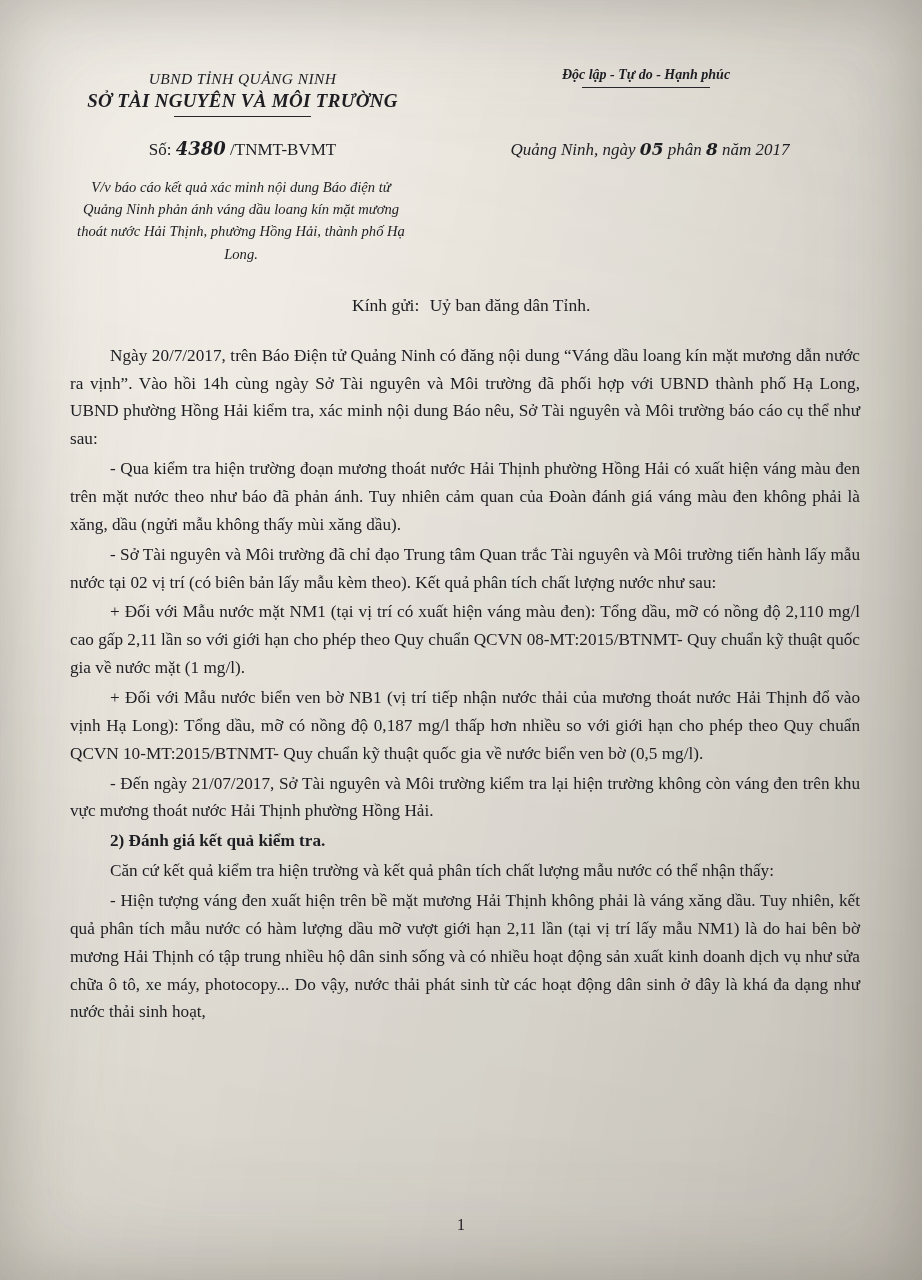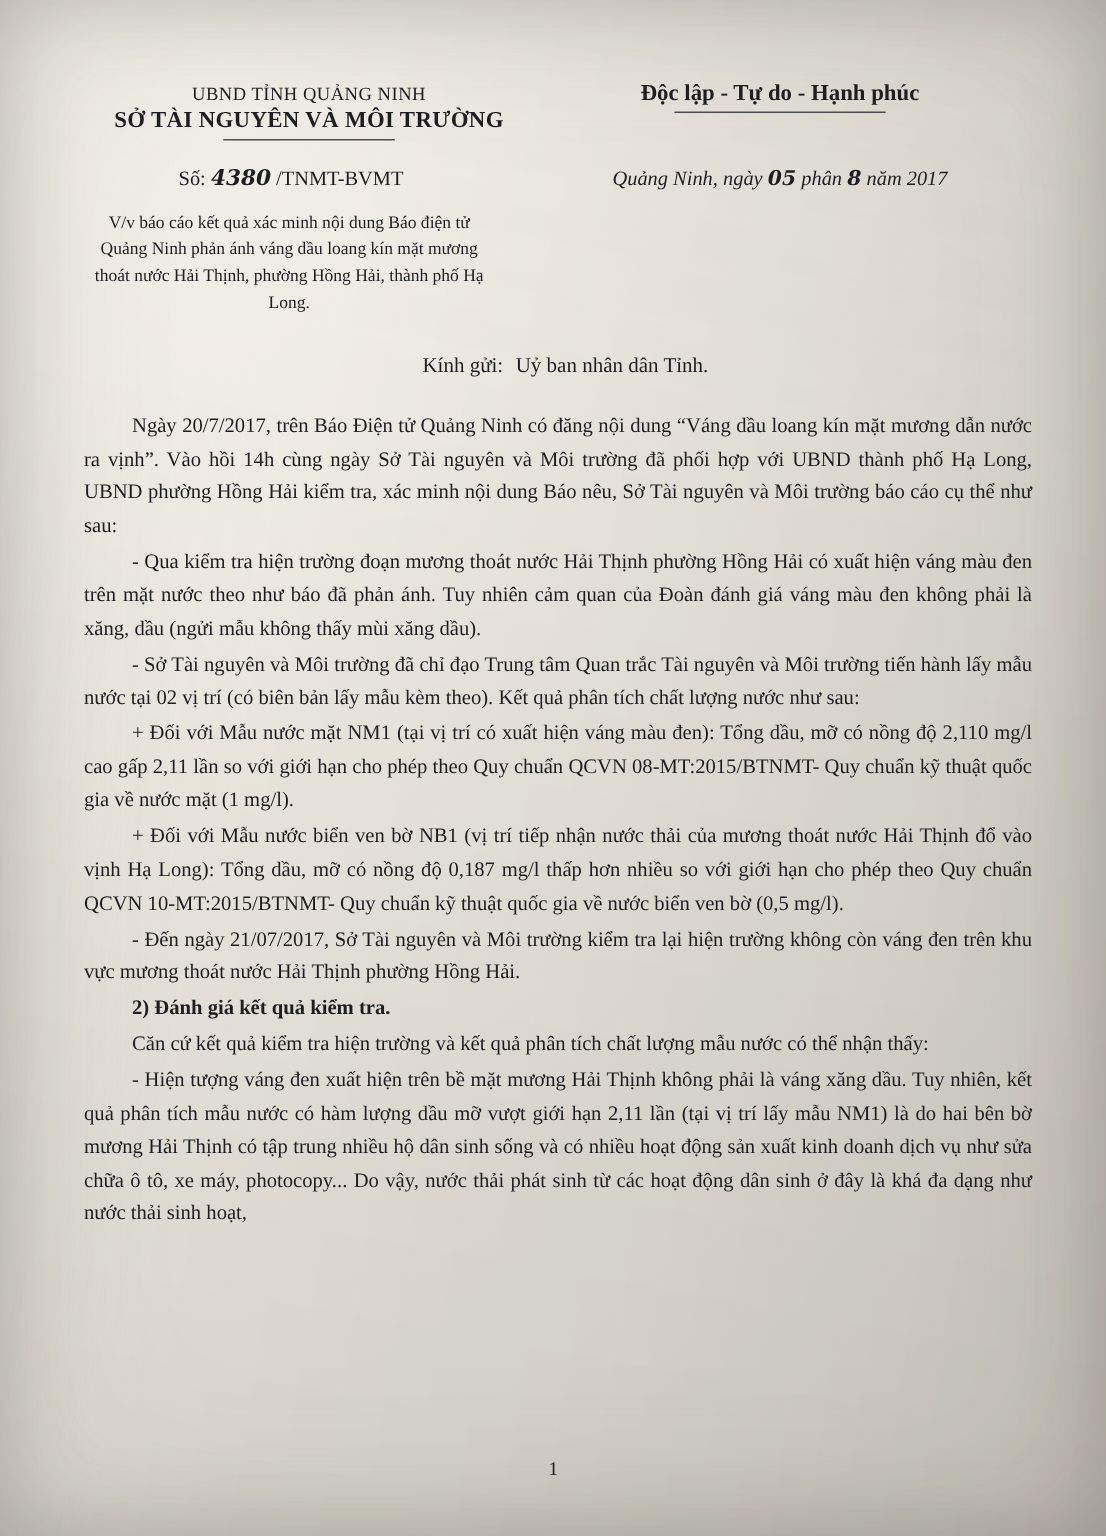--- a/index.html
+++ b/index.html
@@ -45,22 +45,23 @@
     inset: 0;
     padding: 58px 62px 40px 70px;
     box-sizing: border-box;
     z-index: 3;
   }
 
   
   .letterhead {
     display: flex;
     align-items: flex-start;
-    justify-content: flex-end;
-    gap: 10px;
+    justify-content: flex-start;
+    gap: 21px;
+    font-style: italic;
   }
   .lh-left {
     width: 345px;
     text-align: center;
     padding-top: 12px;
   }
   .lh-right {
     width: 420px;
     text-align: center;
     padding-top: 6px;
@@ -88,21 +89,21 @@
     height: 1.4px;
     background: #26262b;
   }
   .nation-line1 {
     font-size: 19.5px;
     font-weight: 700;
     letter-spacing: 0.6px;
     text-transform: uppercase;
   }
   .nation-line2 {
-    font-size: 19px;
+    font-size: 14px;
     font-weight: 700;
     margin-top: 3px;
     display: inline-block;
     position: relative;
   }
   .nation-line2::after {
     content: "";
     position: absolute;
     left: 12%;
     right: 12%;
@@ -140,20 +141,21 @@
     font-weight: 700;
   }
 
   .subject {
     width: 330px;
     margin-top: 16px;
     margin-left: 6px;
     text-align: center;
     font-size: 14.6px;
     line-height: 1.52;
+    font-style: italic;
   }
 
   .recipient {
     margin-top: 30px;
     margin-left: 282px;
     font-size: 17.5px;
   }
   .recipient .label { }
   .recipient .value { padding-left: 6px; }
 
@@ -213,21 +215,21 @@
         <span class="hand">8</span>
         <span>năm</span>
         <span>2017</span>
       </div>
     </div>
 
     <div class="subject">V/v báo cáo kết quả xác minh nội dung Báo điện tử Quảng Ninh phản ánh váng dầu loang kín mặt mương thoát nước Hải Thịnh, phường Hồng Hải, thành phố Hạ Long.</div>
 
     <div class="recipient">
       <span class="label">Kính gửi:</span>
-      <span class="value">Uỷ ban nhân dân Tỉnh.</span>
+      <span class="value">Uỷ ban đăng dân Tỉnh.</span>
     </div>
 
     <div class="body" id="body-root">
         <p class="">Ngày 20/7/2017, trên Báo Điện tử Quảng Ninh có đăng  nội dung “Váng dầu loang kín mặt mương dẫn nước ra vịnh”. Vào hồi 14h cùng ngày Sở Tài nguyên và Môi trường đã phối hợp với  UBND thành phố Hạ Long, UBND phường Hồng Hải kiểm tra, xác minh nội dung Báo nêu, Sở Tài nguyên và Môi trường báo cáo cụ thể như sau:</p>
         <p class="">- Qua kiểm tra hiện trường đoạn mương thoát nước Hải Thịnh phường Hồng Hải có xuất hiện váng màu đen trên mặt nước theo như báo đã phản ánh. Tuy nhiên cảm quan của Đoàn đánh giá váng màu đen không phải là xăng, dầu (ngửi mẫu không thấy mùi xăng dầu).</p>
         <p class="">- Sở Tài nguyên và Môi trường đã chỉ đạo Trung tâm Quan trắc Tài nguyên và Môi trường tiến hành lấy mẫu nước tại 02 vị trí (có biên bản lấy mẫu kèm theo). Kết quả phân tích chất lượng nước như sau:</p>
         <p class="">+ Đối với Mẫu nước mặt NM1 (tại vị trí có xuất hiện váng màu đen): Tổng dầu, mỡ có nồng độ 2,110 mg/l cao gấp 2,11 lần so với giới hạn cho phép theo Quy chuẩn QCVN 08-MT:2015/BTNMT- Quy chuẩn kỹ thuật quốc gia về nước mặt (1 mg/l).</p>
         <p class="">+ Đối với Mẫu nước biển ven bờ NB1 (vị trí tiếp nhận nước thải của mương thoát nước Hải Thịnh đổ vào vịnh Hạ Long): Tổng dầu, mỡ có nồng độ 0,187 mg/l thấp hơn nhiều so với giới hạn cho phép theo Quy chuẩn QCVN 10-MT:2015/BTNMT- Quy chuẩn kỹ thuật quốc gia về nước biển ven bờ (0,5 mg/l).</p>
         <p class="">- Đến ngày 21/07/2017, Sở Tài nguyên và Môi trường kiểm tra lại hiện trường không còn váng đen trên khu vực mương thoát nước Hải Thịnh phường Hồng Hải.</p>
         <p class="heading">2) Đánh giá kết quả kiểm tra.</p>

